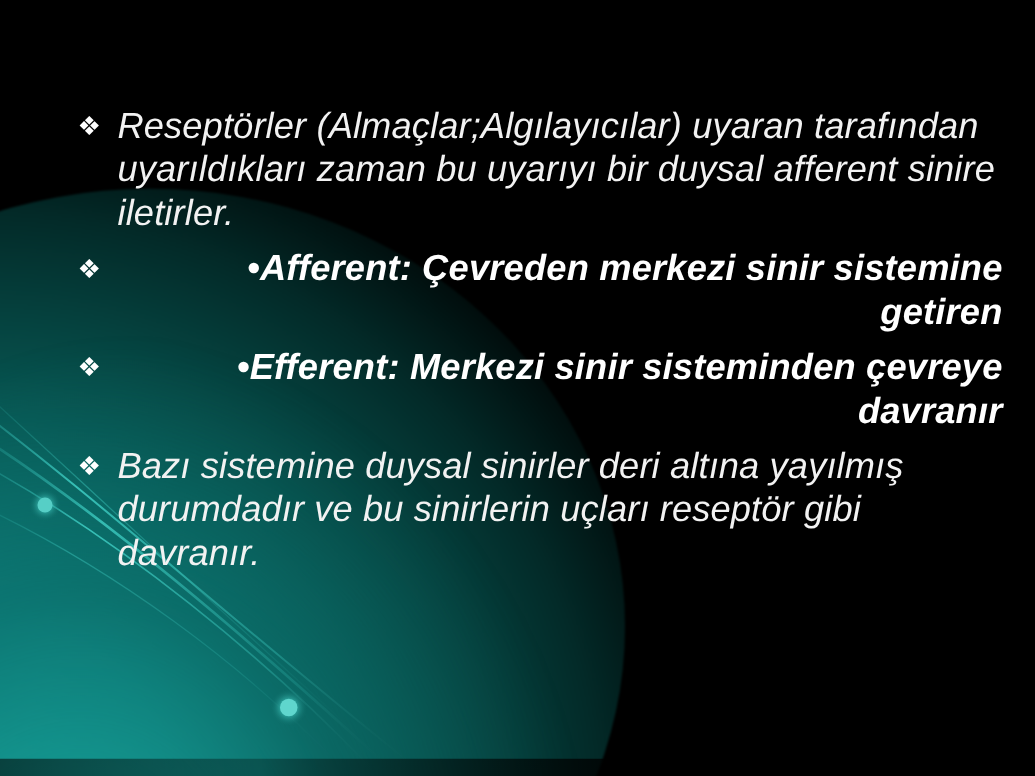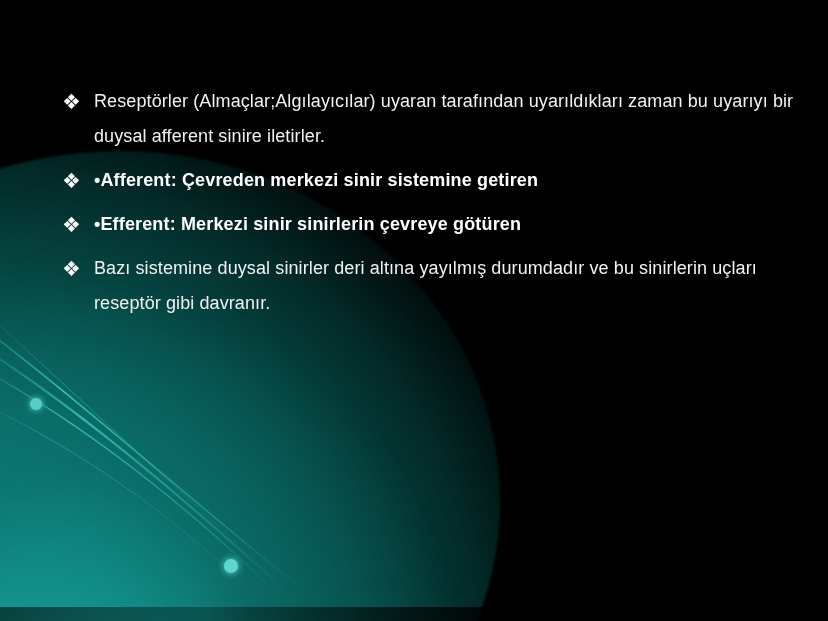--- a/index.html
+++ b/index.html
@@ -88,28 +88,30 @@
     width: 32px;
     color: #ffffff;
     font-size: 21px;
     line-height: 35px;
     text-align: left;
     user-select: none;
   }
   .bullet-text {
     flex: 1 1 auto;
     color: #f2f2f2;
-    font-size: 18px;
+    font-size: 29px;
     line-height: 35px;
     letter-spacing: 0.1px;
+    font-style: italic;
   }
   .bullet-row.bold .bullet-text {
     color: #ffffff;
     font-weight: bold;
     letter-spacing: 0.15px;
+    text-align: right;
   }
   .bullet-row.bold .bullet-marker {
     line-height: 35px;
   }
 </style>
 </head>
 <body>
 
 <div id="slide">
 
@@ -164,21 +166,21 @@
       <span class="bullet-text">Reseptörler (Almaçlar;Algılayıcılar) uyaran tarafından uyarıldıkları zaman bu uyarıyı bir duysal afferent sinire iletirler.</span>
     </div>
 
     <div class="bullet-row bold">
       <span class="bullet-marker">❖</span>
       <span class="bullet-text">•Afferent: Çevreden merkezi sinir sistemine getiren</span>
     </div>
 
     <div class="bullet-row bold">
       <span class="bullet-marker">❖</span>
-      <span class="bullet-text">•Efferent: Merkezi sinir sinirlerin çevreye götüren</span>
+      <span class="bullet-text">•Efferent: Merkezi sinir sisteminden çevreye davranır</span>
     </div>
 
     <div class="bullet-row">
       <span class="bullet-marker">❖</span>
       <span class="bullet-text">Bazı sistemine duysal sinirler deri altına yayılmış durumdadır ve bu sinirlerin uçları reseptör gibi davranır.</span>
     </div>
 
   </div>
 </div>
 

